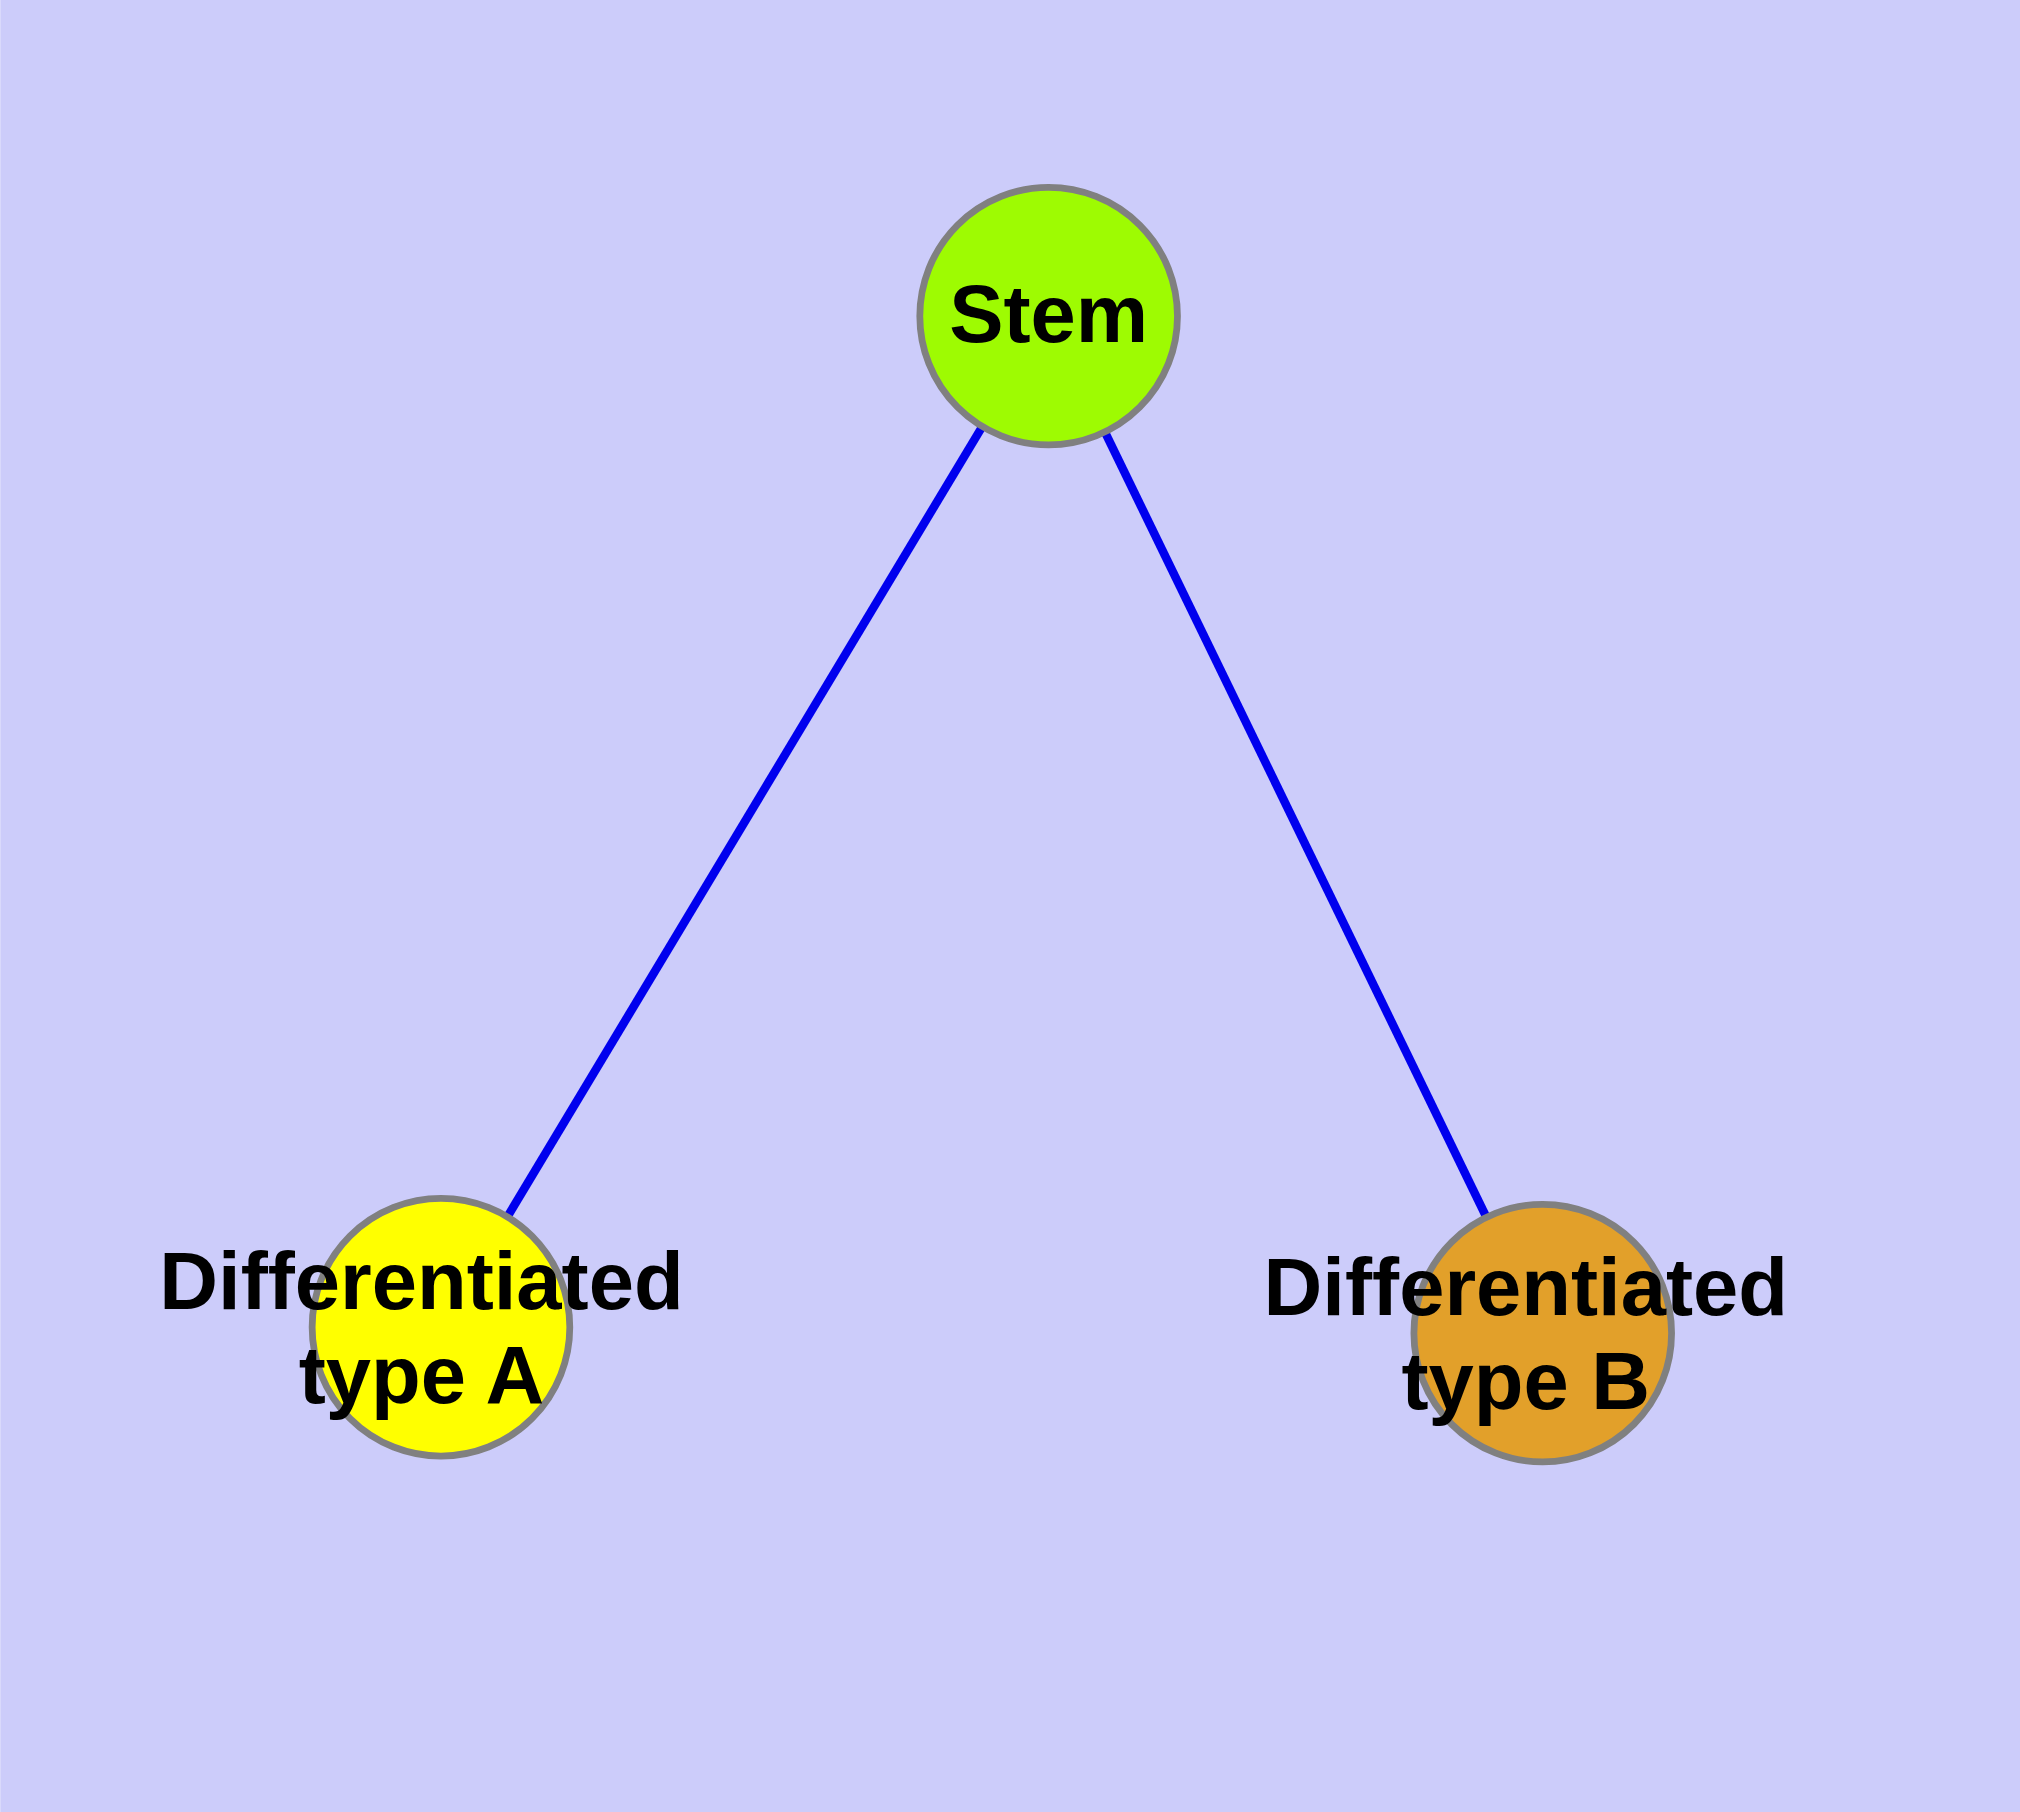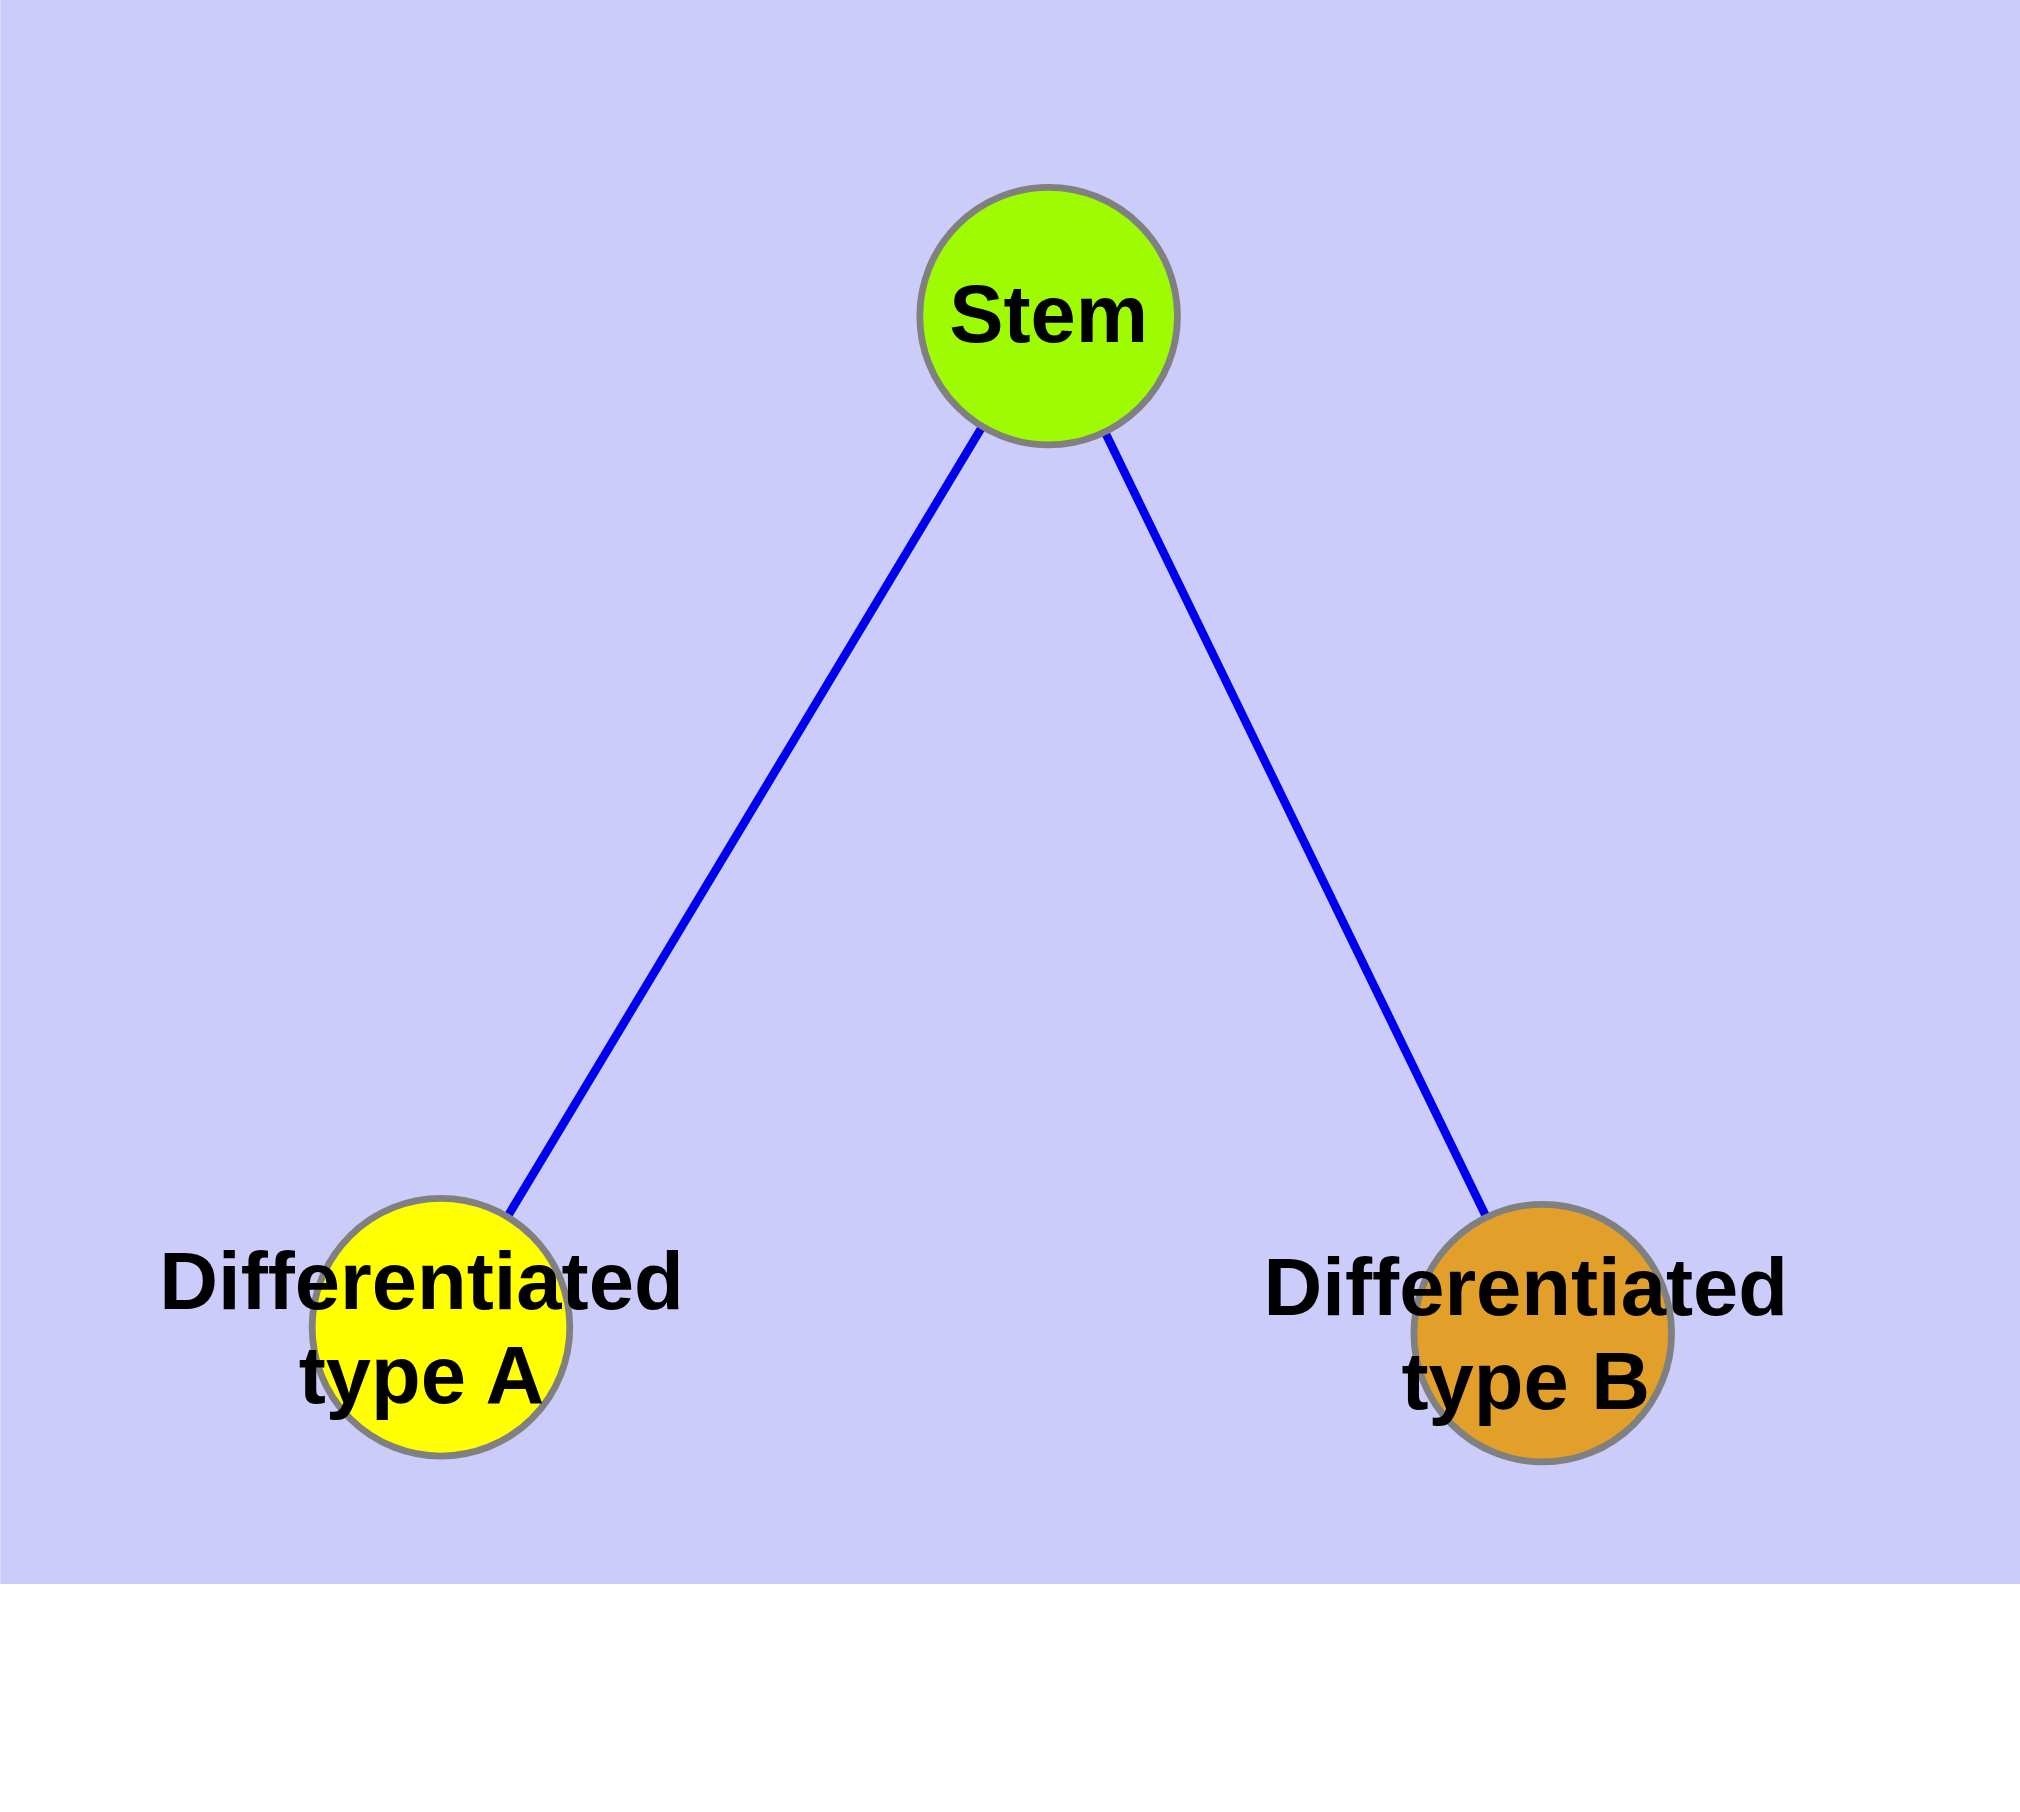--- a/index.html
+++ b/index.html
@@ -7,21 +7,21 @@
     margin: 0;
     padding: 0;
     background: #ffffff;
   }
   body {
     font-family: "Liberation Sans", sans-serif;
   }
   #canvas-wrap {
     position: relative;
     width: 2021px;
-    height: 1584px;
+    height: 1812px;
     overflow: hidden;
     background: #ffffff;
   }
   #graph-svg {
     display: block;
     width: 2021px;
     height: 1812px;
   }
   .node-label {
     font-family: "Liberation Sans", sans-serif;

